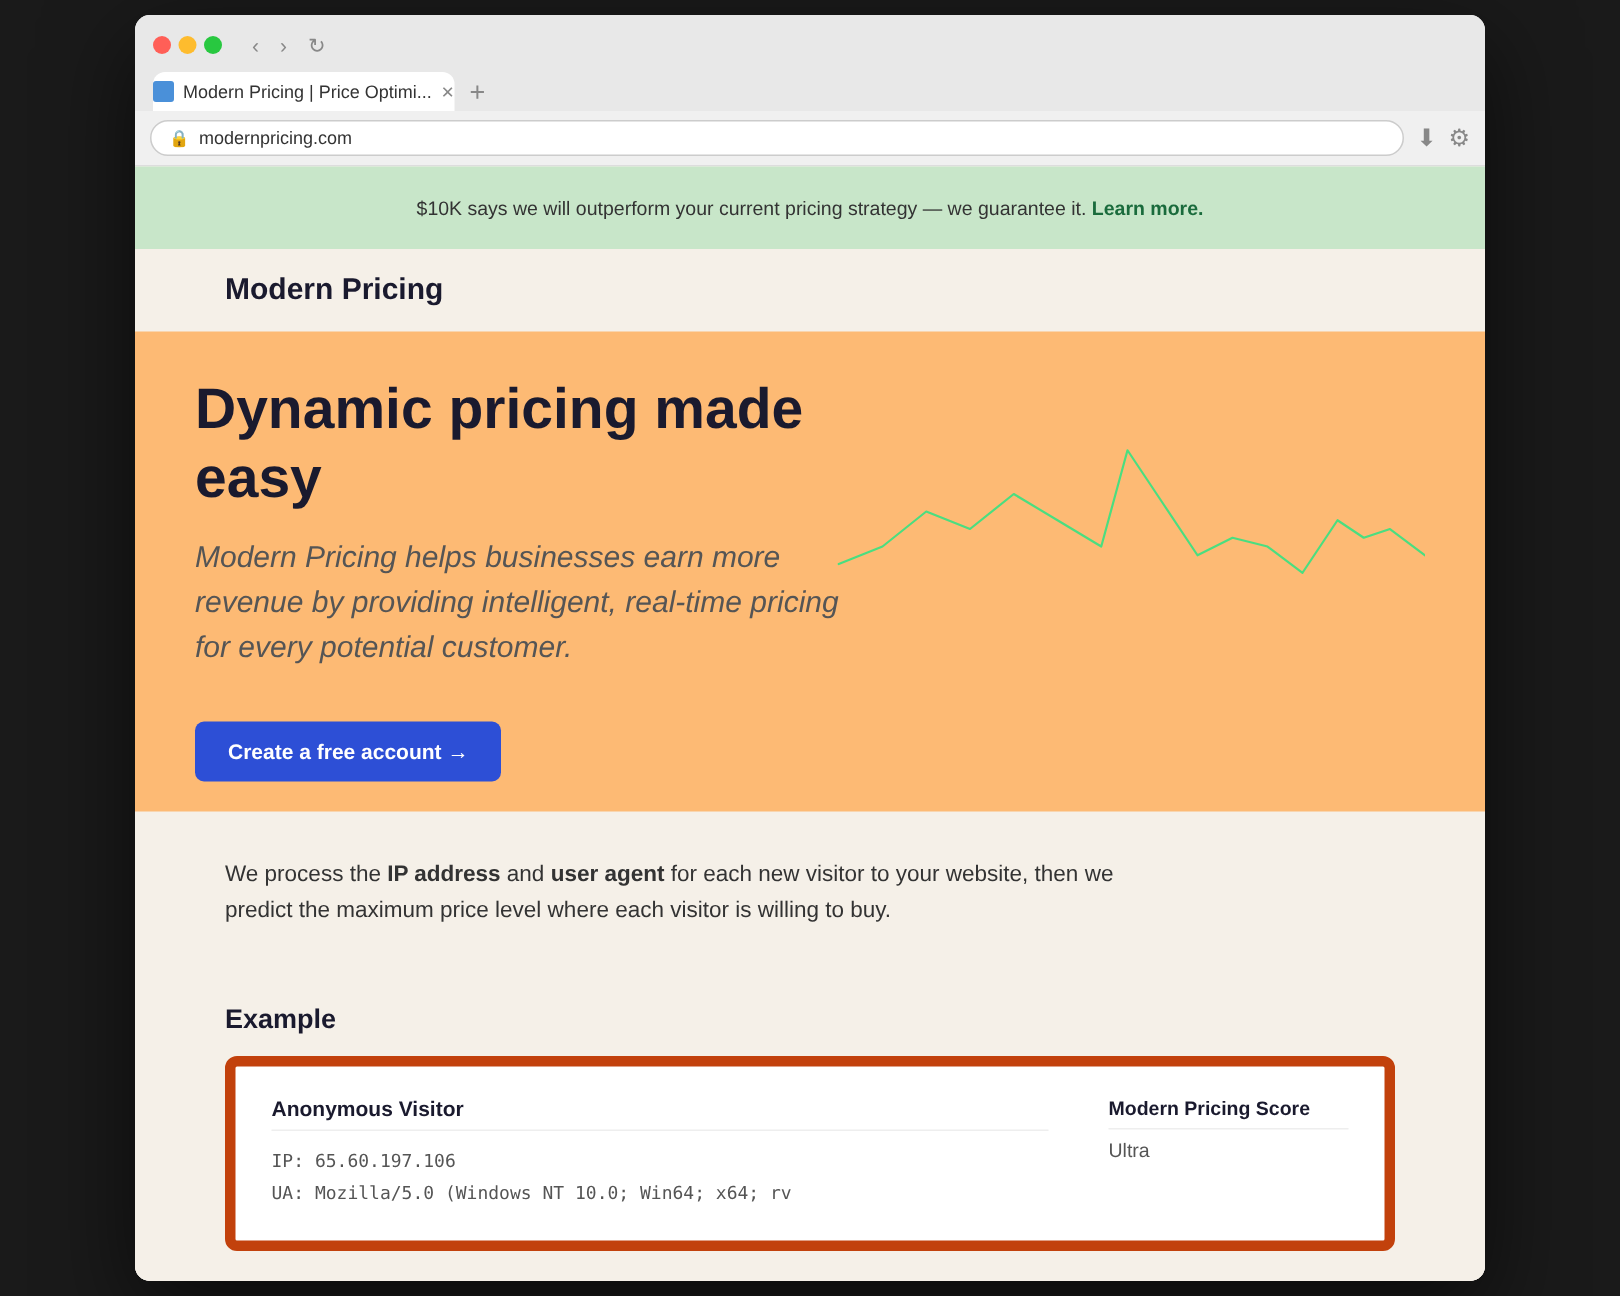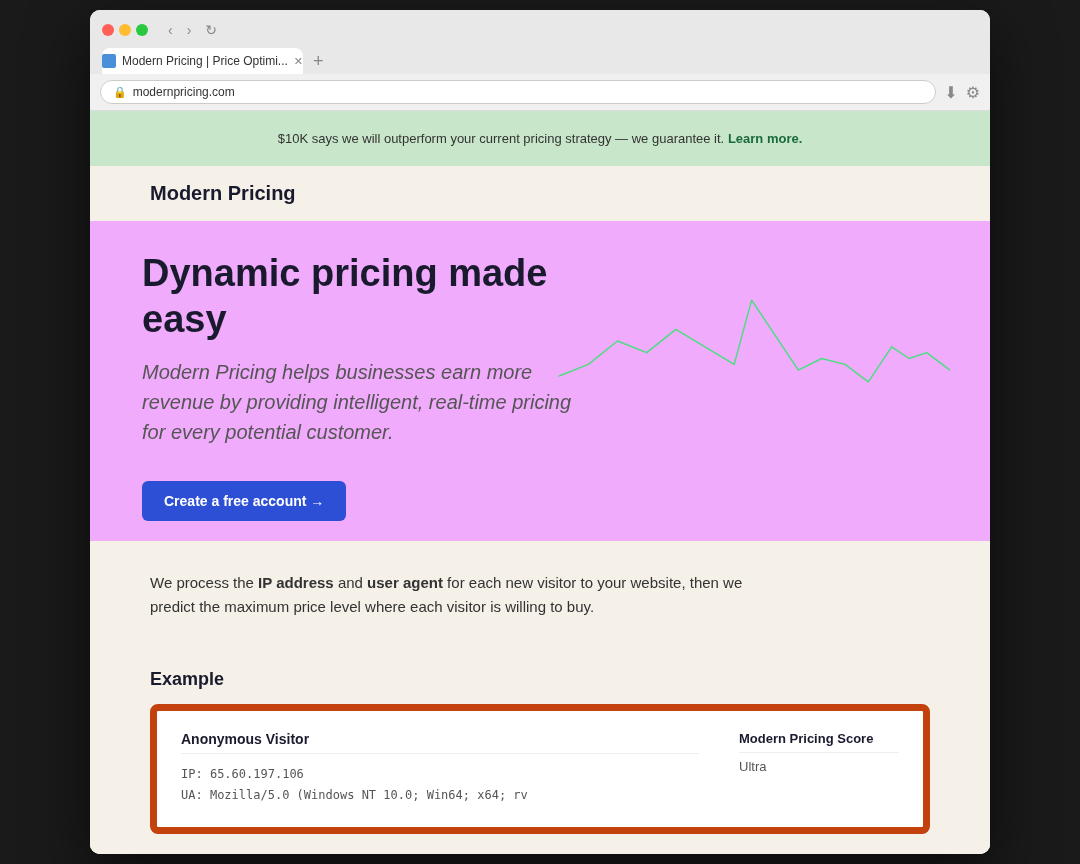--- a/index.html
+++ b/index.html
@@ -169,22 +169,22 @@
       text-decoration: none;
       cursor: pointer;
     }
     .nav-link.login {
       color: #333;
       font-weight: 500;
     }
 
     
     .hero-section {
-      background: #f0abfc;
-      padding: 30px 52px 20px;
+      background: #fdba74;
+      padding: 30px 40px 20px;
       position: relative;
       overflow: hidden;
     }
     .hero-text {
       max-width: 480px;
       position: relative;
       z-index: 2;
     }
     .hero-title {
       font-size: 38px;

